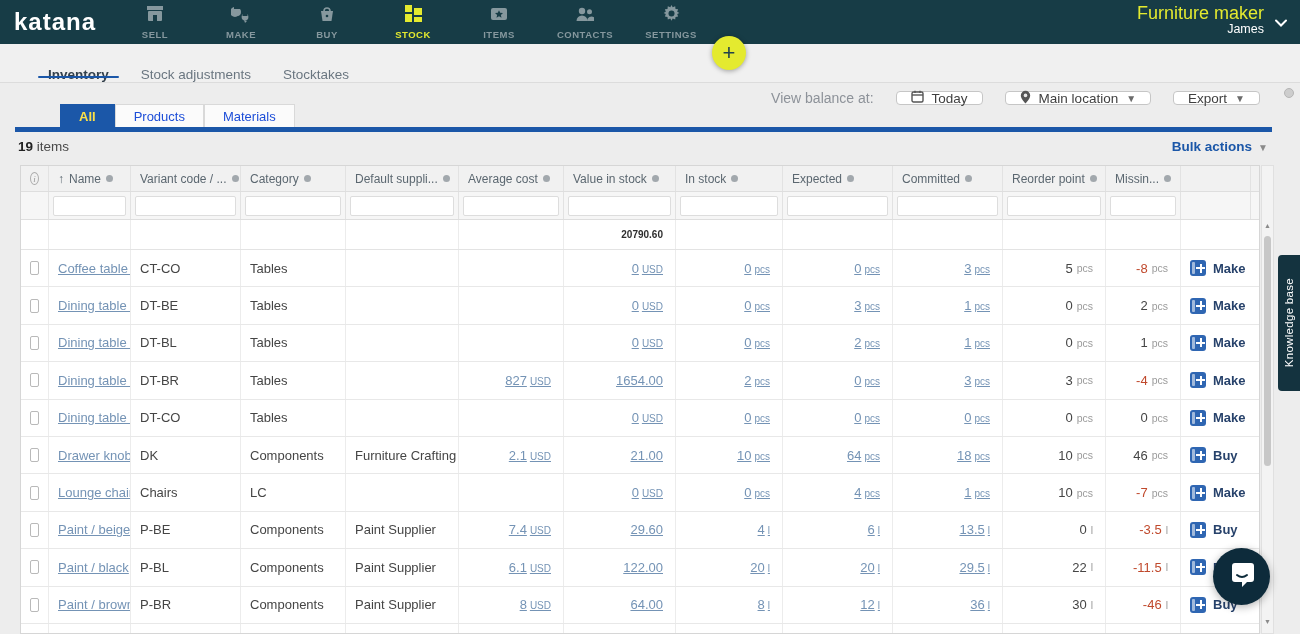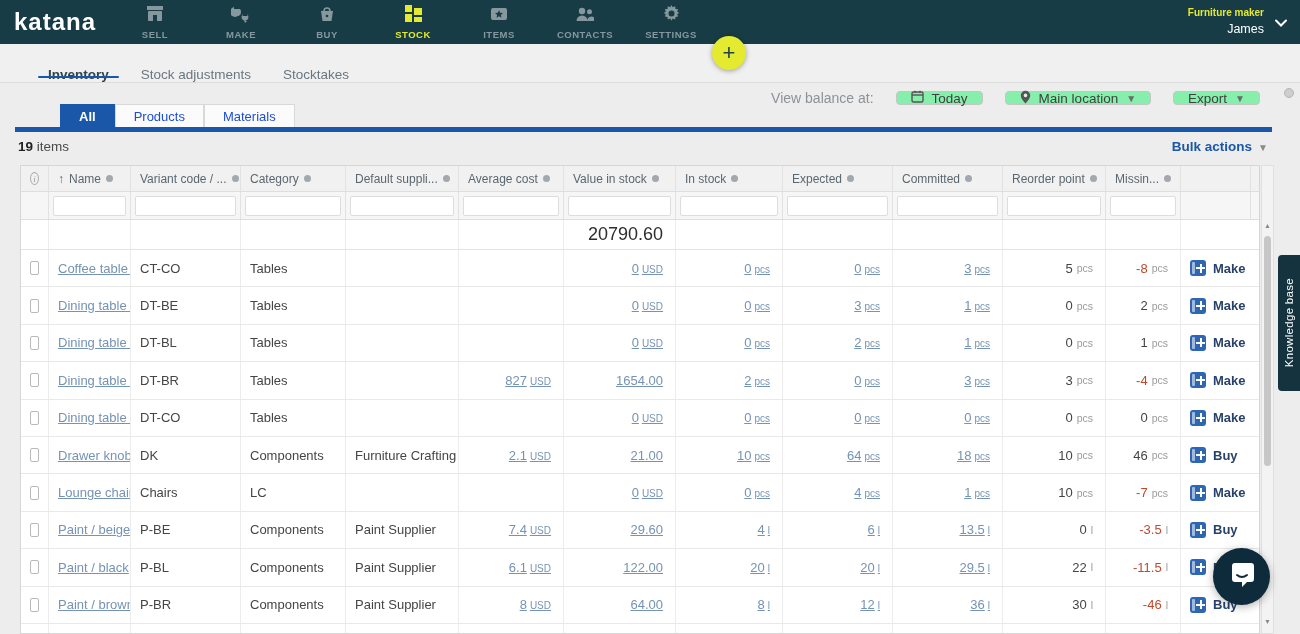--- a/index.html
+++ b/index.html
@@ -9,43 +9,43 @@
   
   .navbar { position:absolute; left:0; top:0; width:1300px; height:44px; background:#173c46; z-index:20; }
   .brand { position:absolute; left:14px; top:8px; color:#ffffff; font-size:24px; font-weight:bold; letter-spacing:1px; }
   .nav-items { position:absolute; left:112px; top:0; height:28px; display:flex; }
   .nav-item { width:86px; height:44px; display:flex; flex-direction:column; align-items:center; justify-content:center; gap:2px; cursor:pointer; }
   .nav-item .nav-label { font-size:9.5px; font-weight:bold; letter-spacing:.5px; color:#86989e; }
   .nav-item svg { fill:#86989e; }
   .nav-item.active .nav-label { color:#e4ea2f; }
   .nav-item.active svg { fill:#e4ea2f; }
   .account { position:absolute; right:36px; top:5px; text-align:right; line-height:16px; cursor:pointer; }
-  .account .company { color:#e4ea2f; font-size:10px; font-weight:bold; }
+  .account .company { color:#e4ea2f; font-size:18px; font-weight:normal; }
   .account .user { color:#ffffff; font-size:12.5px; }
   .account-chevron { position:absolute; right:12px; top:14px; }
 
   
   .add-btn { position:absolute; left:712px; top:36px; width:34px; height:34px; border-radius:50%; background:#e4ea2f;
              color:#21424c; font-size:22px; font-weight:400; display:flex; align-items:center; justify-content:center;
              z-index:30; box-shadow:0 1px 5px rgba(0,0,0,.35); cursor:pointer; }
 
   
   .page-tabs { position:absolute; left:0; top:44px; width:1300px; height:39px; background:#f0f0f0; border-bottom:1px solid #dcdcdc; display:flex; padding-left:32px; }
   .page-tab { padding:0 16px; display:flex; align-items:center; font-size:13.5px; color:#6a7680; cursor:pointer; position:relative;margin-top:22px; }
   .page-tab.active { color:#34414c; font-weight:bold; }
   .page-tab.active:after { content:""; position:absolute; left:6px; right:6px; bottom:4px; height:2.5px; background:#1b57a8; border-radius:2px; }
 
   
   .filter-tabs { position:absolute; left:60px; top:104px; display:flex; z-index:5; }
   .filter-tab { height:23px; padding:0 18px; display:flex; align-items:center; font-size:13px; color:#1d4ed8; background:#fbfbfb; border:1px solid #d9d9d9; border-bottom:none; cursor:pointer; }
-  .filter-tab.active { background:#1b57a8; border-color:#1b57a8; color:#ffffff; font-weight:bold; }
+  .filter-tab.active { background:#1b57a8; border-color:#1b57a8; color:#fde047; font-weight:bold; }
   .blue-bar { position:absolute; left:15px; top:127px; width:1257px; height:5px; background:#1b57a8; }
   .toolbar-right { position:absolute; right:40px; top:90px; display:flex; align-items:center; gap:22px; }
   .view-balance { font-size:14px; font-weight:normal; color:#8d9299; }
-  .tb-btn { height:14px; background:#86efac; border:1px solid #c6c6c6; border-radius:4px; display:flex; align-items:center; gap:8px; padding:0 14px; font-size:13.5px; color:#3f3f3f; cursor:pointer; }
+  .tb-btn { height:14px; background:#ffffff; border:1px solid #c6c6c6; border-radius:4px; display:flex; align-items:center; gap:8px; padding:0 14px; font-size:13.5px; color:#3f3f3f; cursor:pointer; }
   .caret { font-size:10px; color:#6b6b6b; }
   .mini-info-dot { position:absolute; right:-34px; top:-2px; width:10px; height:10px; border-radius:50%; background:#cdcdcd; border:1px solid #b5b5b5; }
 
   
   .items-row { position:absolute; left:18px; top:139px; font-size:13.5px; color:#4a4a4a; }
   .items-row b { color:#222; }
   .bulk-actions { position:absolute; right:48px; top:139px; font-size:13.5px; font-weight:bold; color:#1b57a8; cursor:pointer; }
   .bulk-caret { position:absolute; right:32px; top:142px; font-size:10px; color:#8a8a8a; }
 
   
@@ -60,21 +60,21 @@
   .thead .c { font-size:12px; color:#5b6770; gap:5px; border-right:1px solid #e2e2e2; }
   .info-dot { width:7px; height:7px; border-radius:50%; background:#a2a8ad; flex:0 0 auto; }
   .circ-i { width:13px; height:13px; border-radius:50%; border:1.5px solid #adadad; color:#9a9a9a; font-size:9px; display:flex; align-items:center; justify-content:center; font-style:italic; font-family:"Liberation Serif",serif; }
   .sort-arrow { color:#5b6770; font-size:12px; }
 
   .tfilter { height:28px; background:#f6f6f6; border-bottom:1px solid #dedede; }
   .tfilter .c { padding:0 4px; border-right:1px solid #e2e2e2; }
   .tfilter input { width:100%; height:20px; border:1px solid #dddddd; background:#ffffff; border-radius:2px; outline:none; font-size:12px; padding:0 4px; }
 
   .total-row { height:30px; border-bottom:1px solid #e3e3e3; }
-  .total-val { font-weight:normal; color:#2e2e2e; font-size:18px; }
+  .total-val { font-weight:bold; color:#2e2e2e; font-size:10px; }
 
   .data-row { height:37.4px; border-bottom:1px solid #e8e8e8; }
   .data-row .c { font-size:13px; color:#454545; }
   a.cell-link { color:#7493b5; text-decoration:underline; cursor:pointer; }
   .num-unit .u { font-size:10px; margin-left:3px; }
   .plain-unit { color:#9b9b9b; font-size:10.5px; margin-left:4px; }
   .neg { color:#c0492c; }
   .checkbox { width:14px; height:14px; border:1.5px solid #b9b9b9; border-radius:2px; background:#fff; cursor:pointer; }
   .action-cell { gap:7px; cursor:pointer; }
   .action-icon { width:16px; height:16px; border-radius:3px; background:#2f66b2; position:relative; flex:0 0 auto; }

